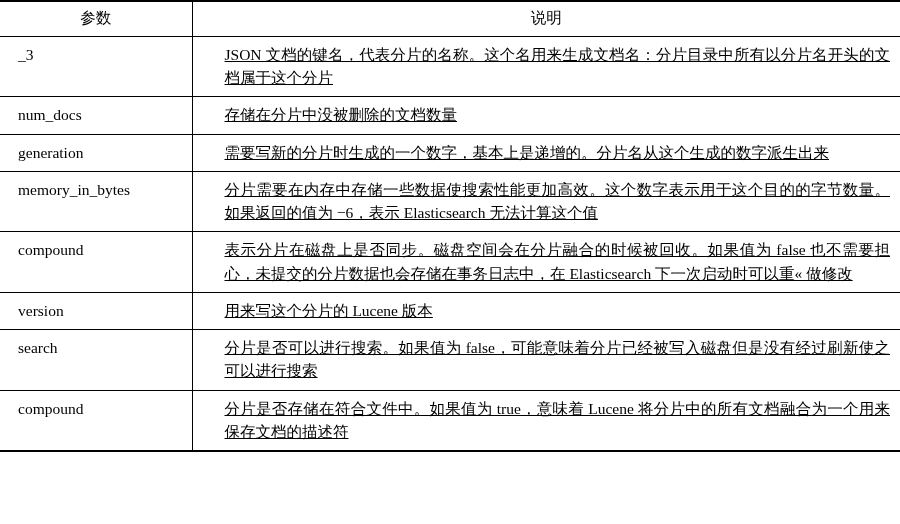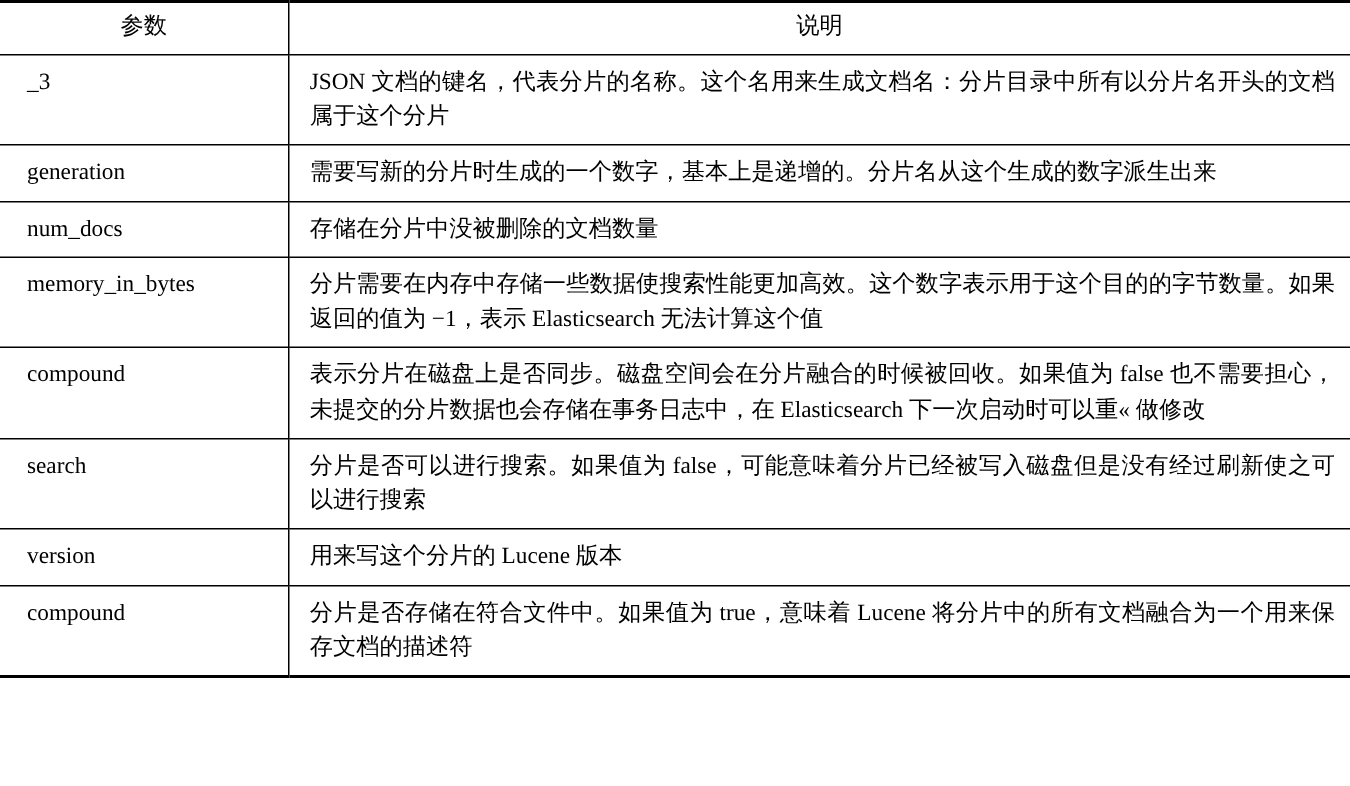--- a/index.html
+++ b/index.html
@@ -50,22 +50,23 @@
   }
   table.param-table tbody td.param {
     border-right: 1px solid #000;
     text-align: left;
     padding-left: 18px;
     white-space: nowrap;
   }
   table.param-table tbody td.desc {
     text-align: justify;
     text-justify: inter-ideograph;
-    padding-left: 14px;
+    padding-left: 32px;
     padding-right: 10px;
+    text-decoration: underline;
   }
   table.param-table tbody tr:last-child td {
     border-bottom: 2px solid #000;
   }
 </style>
 </head>
 <body>
 
 <div class="page">
   <table class="param-table">
@@ -78,42 +79,42 @@
         <th class="h1">参数</th>
         <th class="h2">说明</th>
       </tr>
     </thead>
     <tbody>
       <tr>
         <td class="param">_3</td>
         <td class="desc">JSON 文档的键名，代表分片的名称。这个名用来生成文档名：分片目录中所有以分片名开头的文档属于这个分片</td>
       </tr>
       <tr>
+        <td class="param">num_docs</td>
+        <td class="desc">存储在分片中没被删除的文档数量</td>
+      </tr>
+      <tr>
         <td class="param">generation</td>
         <td class="desc">需要写新的分片时生成的一个数字，基本上是递增的。分片名从这个生成的数字派生出来</td>
       </tr>
       <tr>
-        <td class="param">num_docs</td>
-        <td class="desc">存储在分片中没被删除的文档数量</td>
-      </tr>
-      <tr>
         <td class="param">memory_in_bytes</td>
-        <td class="desc">分片需要在内存中存储一些数据使搜索性能更加高效。这个数字表示用于这个目的的字节数量。如果返回的值为 −1，表示 Elasticsearch 无法计算这个值</td>
+        <td class="desc">分片需要在内存中存储一些数据使搜索性能更加高效。这个数字表示用于这个目的的字节数量。如果返回的值为 −6，表示 Elasticsearch 无法计算这个值</td>
       </tr>
       <tr>
         <td class="param">compound</td>
         <td class="desc">表示分片在磁盘上是否同步。磁盘空间会在分片融合的时候被回收。如果值为 false 也不需要担心，未提交的分片数据也会存储在事务日志中，在 Elasticsearch 下一次启动时可以重« 做修改</td>
       </tr>
       <tr>
+        <td class="param">version</td>
+        <td class="desc">用来写这个分片的 Lucene 版本</td>
+      </tr>
+      <tr>
         <td class="param">search</td>
         <td class="desc">分片是否可以进行搜索。如果值为 false，可能意味着分片已经被写入磁盘但是没有经过刷新使之可以进行搜索</td>
-      </tr>
-      <tr>
-        <td class="param">version</td>
-        <td class="desc">用来写这个分片的 Lucene 版本</td>
       </tr>
       <tr>
         <td class="param">compound</td>
         <td class="desc">分片是否存储在符合文件中。如果值为 true，意味着 Lucene 将分片中的所有文档融合为一个用来保存文档的描述符</td>
       </tr>
     </tbody>
   </table>
 </div>
 
 </body></html>

